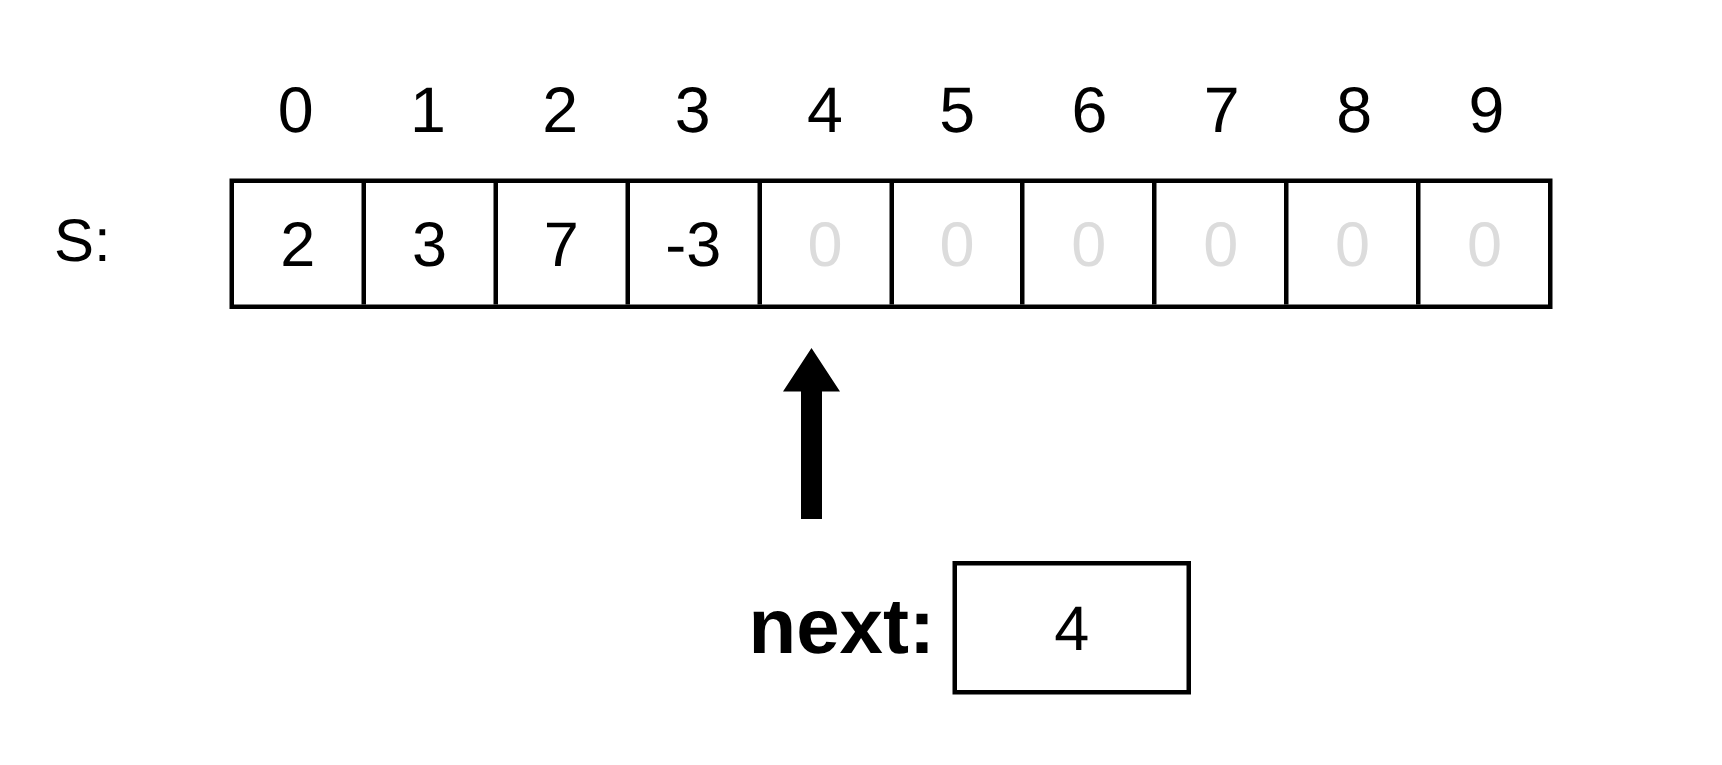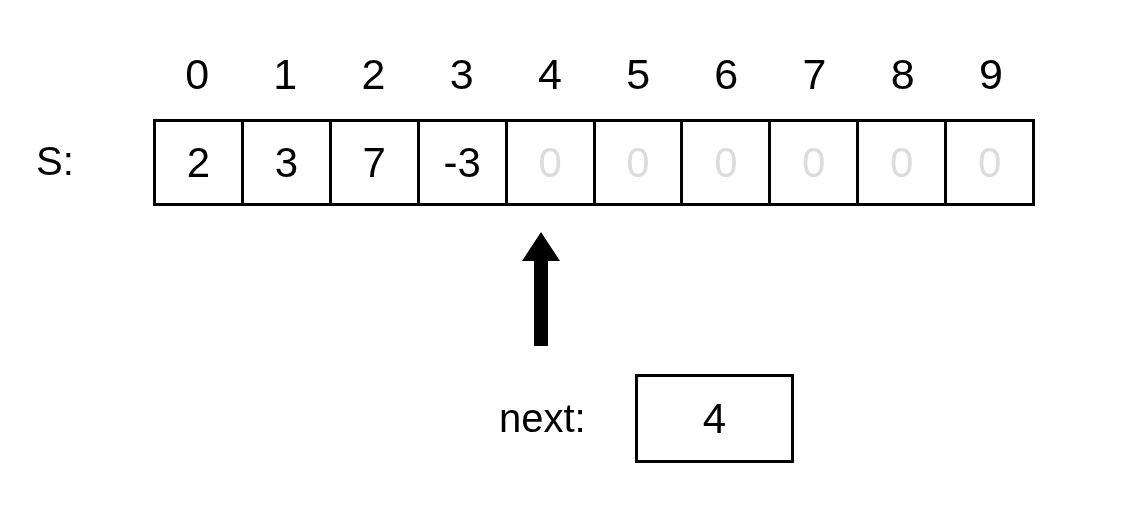--- a/index.html
+++ b/index.html
@@ -83,23 +83,24 @@
     top: 232px;
     width: 44px;
     height: 114px;
   }
 
   
   #next-label {
     position: absolute;
     left: 499px;
     top: 392px;
-    font-size: 40px;
+    font-size: 52px;
     line-height: 52px;
     color: #000000;
+    font-weight: bold;
   }
   #next-box {
     position: absolute;
     left: 635px;
     top: 374px;
     width: 159px;
     height: 89px;
     border: 3px solid #000000;
     box-sizing: border-box;
     background: #ffffff;

